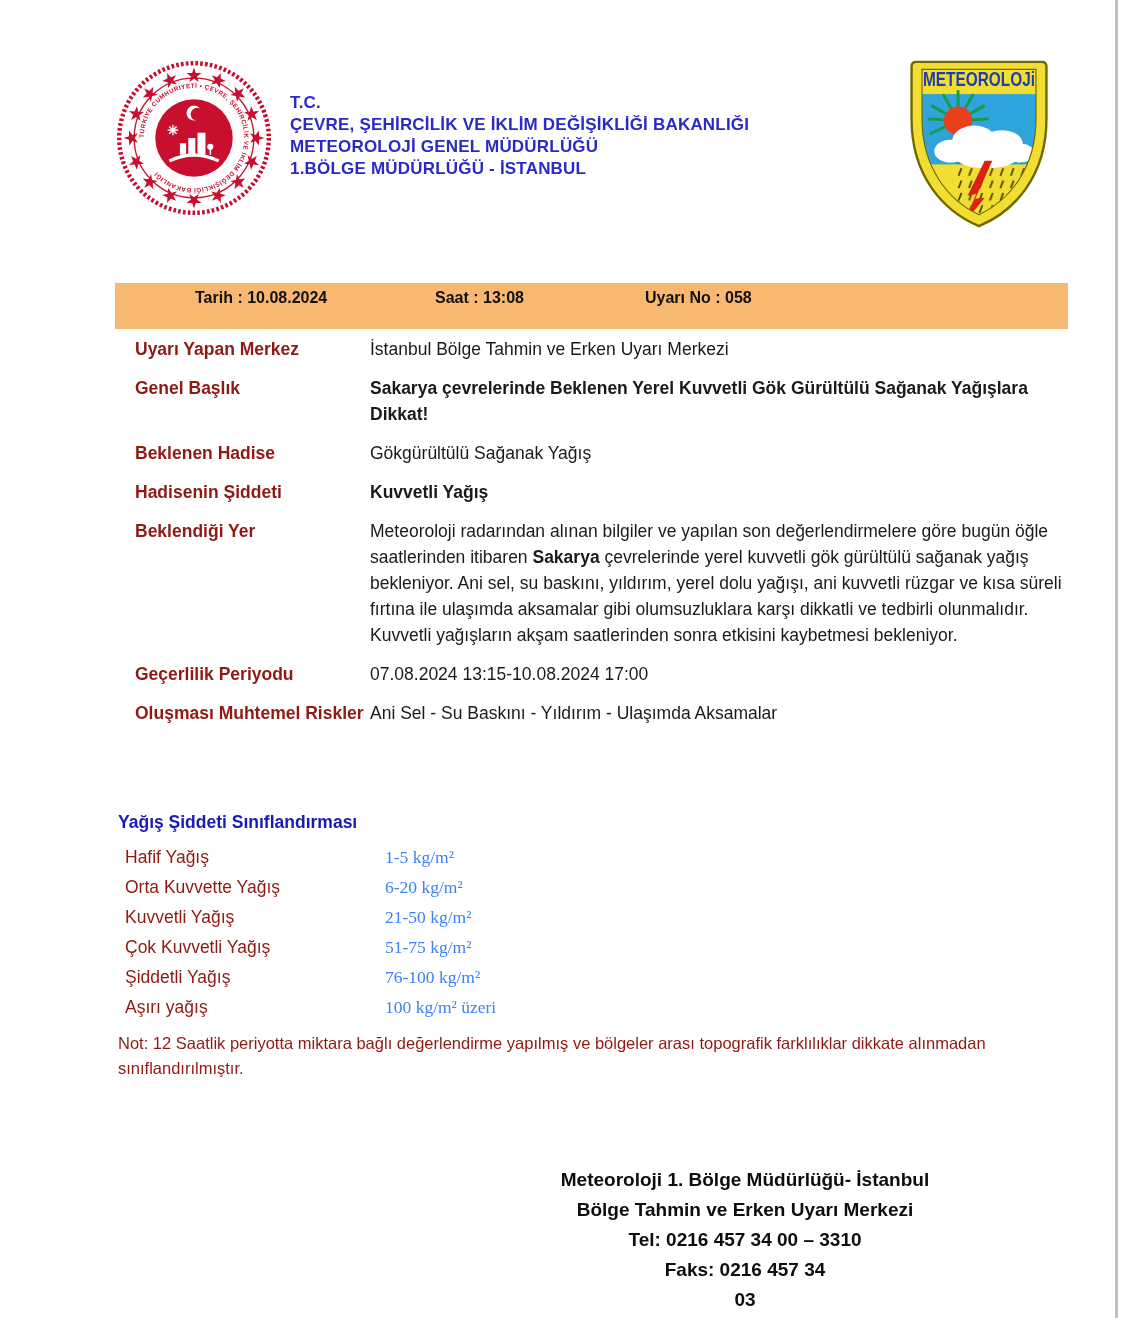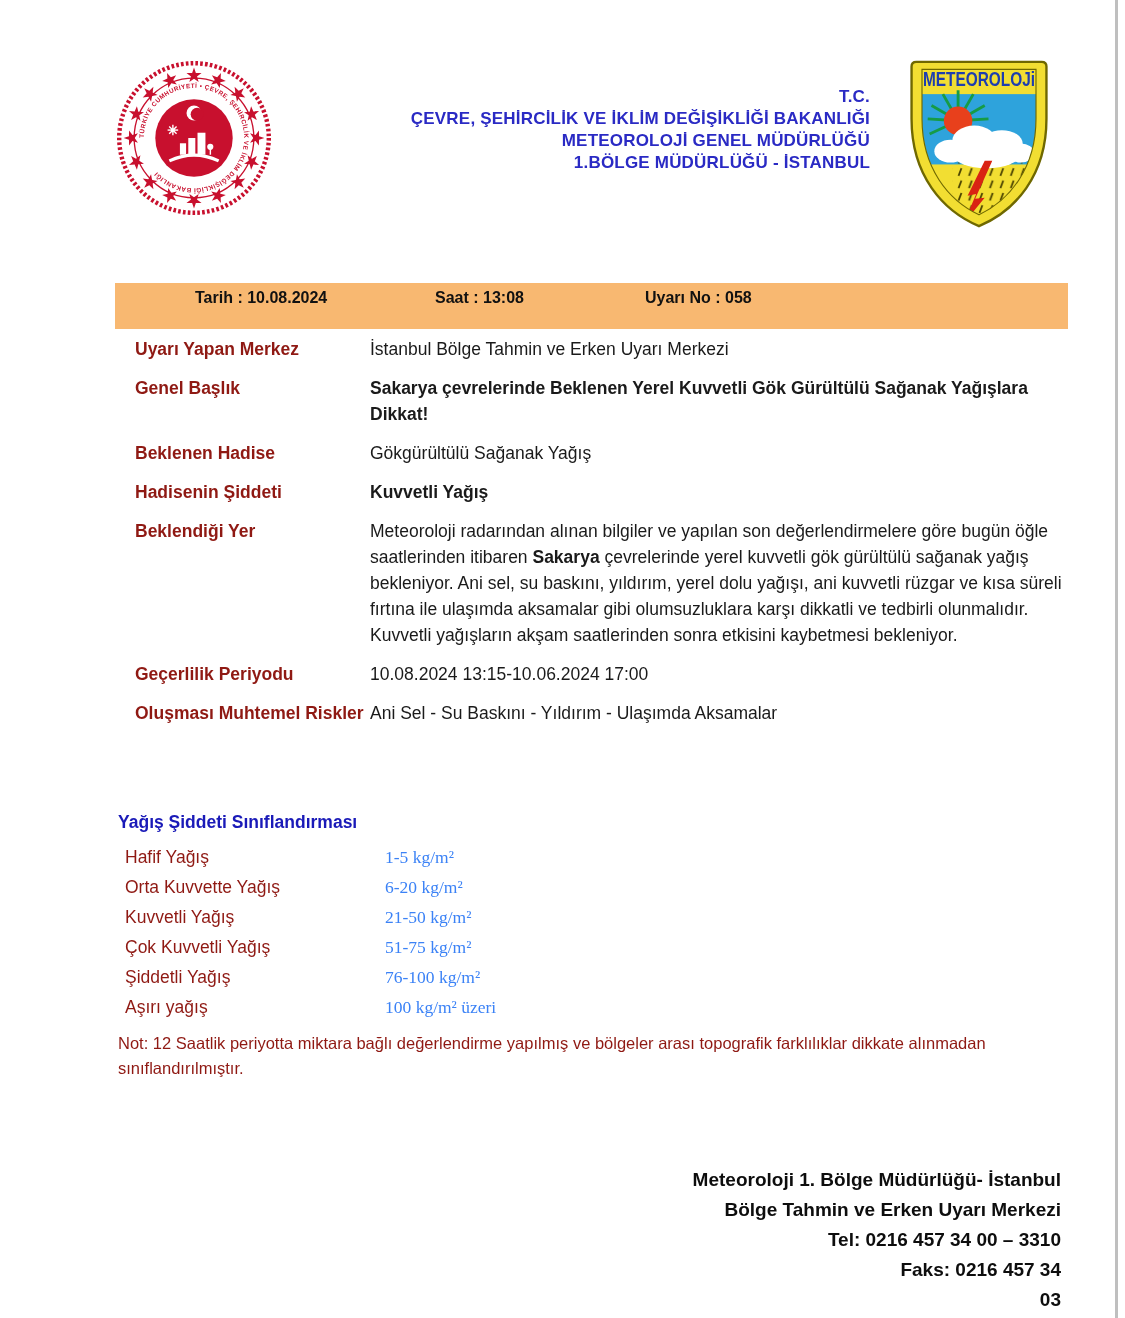--- a/index.html
+++ b/index.html
@@ -6,21 +6,21 @@
   .page {
     position:relative; width:1125px; height:1318px; background:#ffffff;
     font-family:"Liberation Sans", sans-serif; color:#1a1a1a; overflow:hidden;
   }
   .scan-edge { position:absolute; left:1115px; top:0; width:3px; height:1318px; background:#bfbfbf; }
 
   
   .emblem { position:absolute; left:106px; top:46px; }
   .shield { position:absolute; left:903px; top:56px; }
   .header-text {
-    position:absolute; left:290px; top:86px; width:580px; text-align:right;
+    position:absolute; left:290px; top:92px; width:580px; text-align:left;
     color:var(--header-blue); font-weight:bold; font-size:17px; line-height:22px;
     letter-spacing:0.2px;
   }
 
   
   .info-bar { position:absolute; left:115px; top:283px; width:953px; height:46px; background:var(--bar-orange); }
   .info-bar span { position:absolute; top:0; line-height:30px; font-weight:bold; font-size:16px; color:#111; }
   .ib1 { left:80px; } .ib2 { left:320px; } .ib3 { left:530px; }
 
   
@@ -36,21 +36,21 @@
   
   .classification { position:absolute; left:115px; top:810px; width:953px; }
   .cls-title { color:var(--section-blue); font-weight:bold; font-size:17.5px; line-height:24px; margin-bottom:8px; padding-left:3px; }
   .cls-grid { display:grid; grid-template-columns:270px 1fr; font-size:17.5px; line-height:30px; }
   .cls-lbl { color:var(--maroon); padding-left:10px; }
   .cls-val { color:#3b82f6;font-family:Liberation Serif, serif; }
   .cls-note { margin-top:9px; color:var(--maroon); font-size:16.5px; line-height:25px; padding-left:3px; }
 
   
   .footer {
-    position:absolute; right:64px; top:1165px; width:600px; text-align:right;
+    position:absolute; right:80px; top:1165px; width:600px; text-align:center;
     font-weight:bold; font-size:19px; line-height:30px; color:#0d0d0d;
   }
 </style>
 </head>
 <body>
 
 <div class="page">
   <div class="scan-edge"></div>
 
   <svg class="emblem" width="176" height="184" viewBox="0 0 200 200">
@@ -168,21 +168,21 @@
     <div class="lbl">Beklenen Hadise</div>
     <div class="val">Gökgürültülü Sağanak Yağış</div>
 
     <div class="lbl">Hadisenin Şiddeti</div>
     <div class="val bold">Kuvvetli Yağış</div>
 
     <div class="lbl">Beklendiği Yer</div>
     <div class="val"><span>Meteoroloji radarından alınan bilgiler ve yapılan son değerlendirmelere göre bugün öğle saatlerinden itibaren </span><span style="font-weight:bold">Sakarya</span><span> çevrelerinde yerel kuvvetli gök gürültülü sağanak yağış bekleniyor. Ani sel, su baskını, yıldırım, yerel dolu yağışı, ani kuvvetli rüzgar ve kısa süreli fırtına ile ulaşımda aksamalar gibi olumsuzluklara karşı dikkatli ve tedbirli olunmalıdır. Kuvvetli yağışların akşam saatlerinden sonra etkisini kaybetmesi bekleniyor.</span></div>
 
     <div class="lbl">Geçerlilik Periyodu</div>
-    <div class="val">10.08.2024 13:15-10.06.2024 17:00</div>
+    <div class="val">07.08.2024 13:15-10.08.2024 17:00</div>
 
     <div class="lbl">Oluşması Muhtemel Riskler</div>
     <div class="val">Ani Sel - Su Baskını - Yıldırım - Ulaşımda Aksamalar</div>
   </div>
 
   <div class="classification">
     <div class="cls-title">Yağış Şiddeti Sınıflandırması</div>
     <div class="cls-grid">
       <div class="cls-lbl">Hafif Yağış</div>
       <div class="cls-val">1-5 kg/m²</div>

